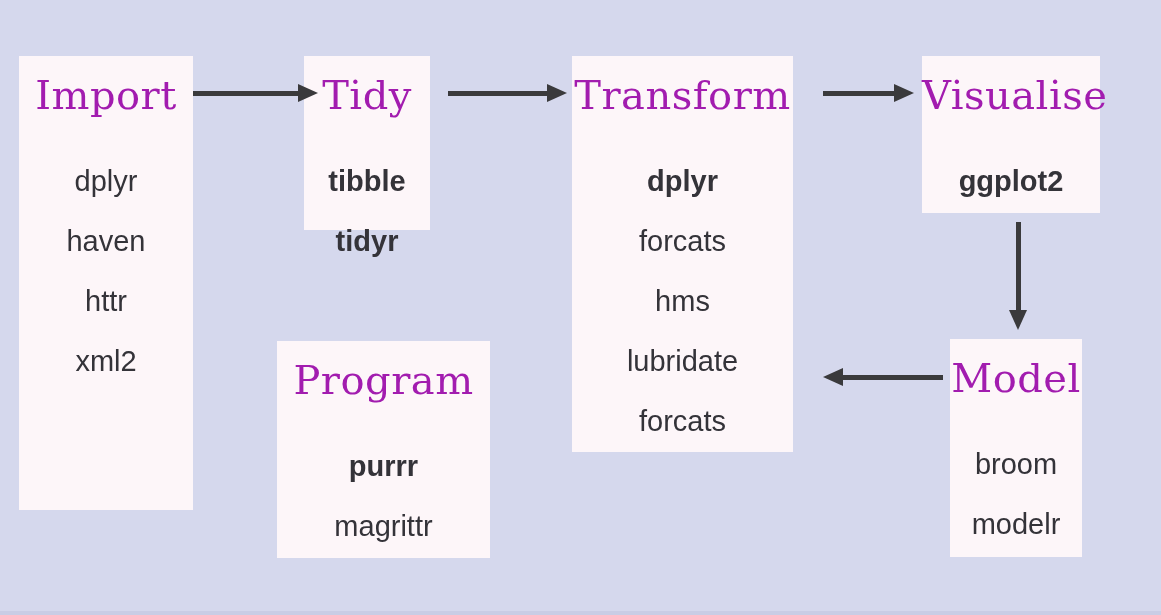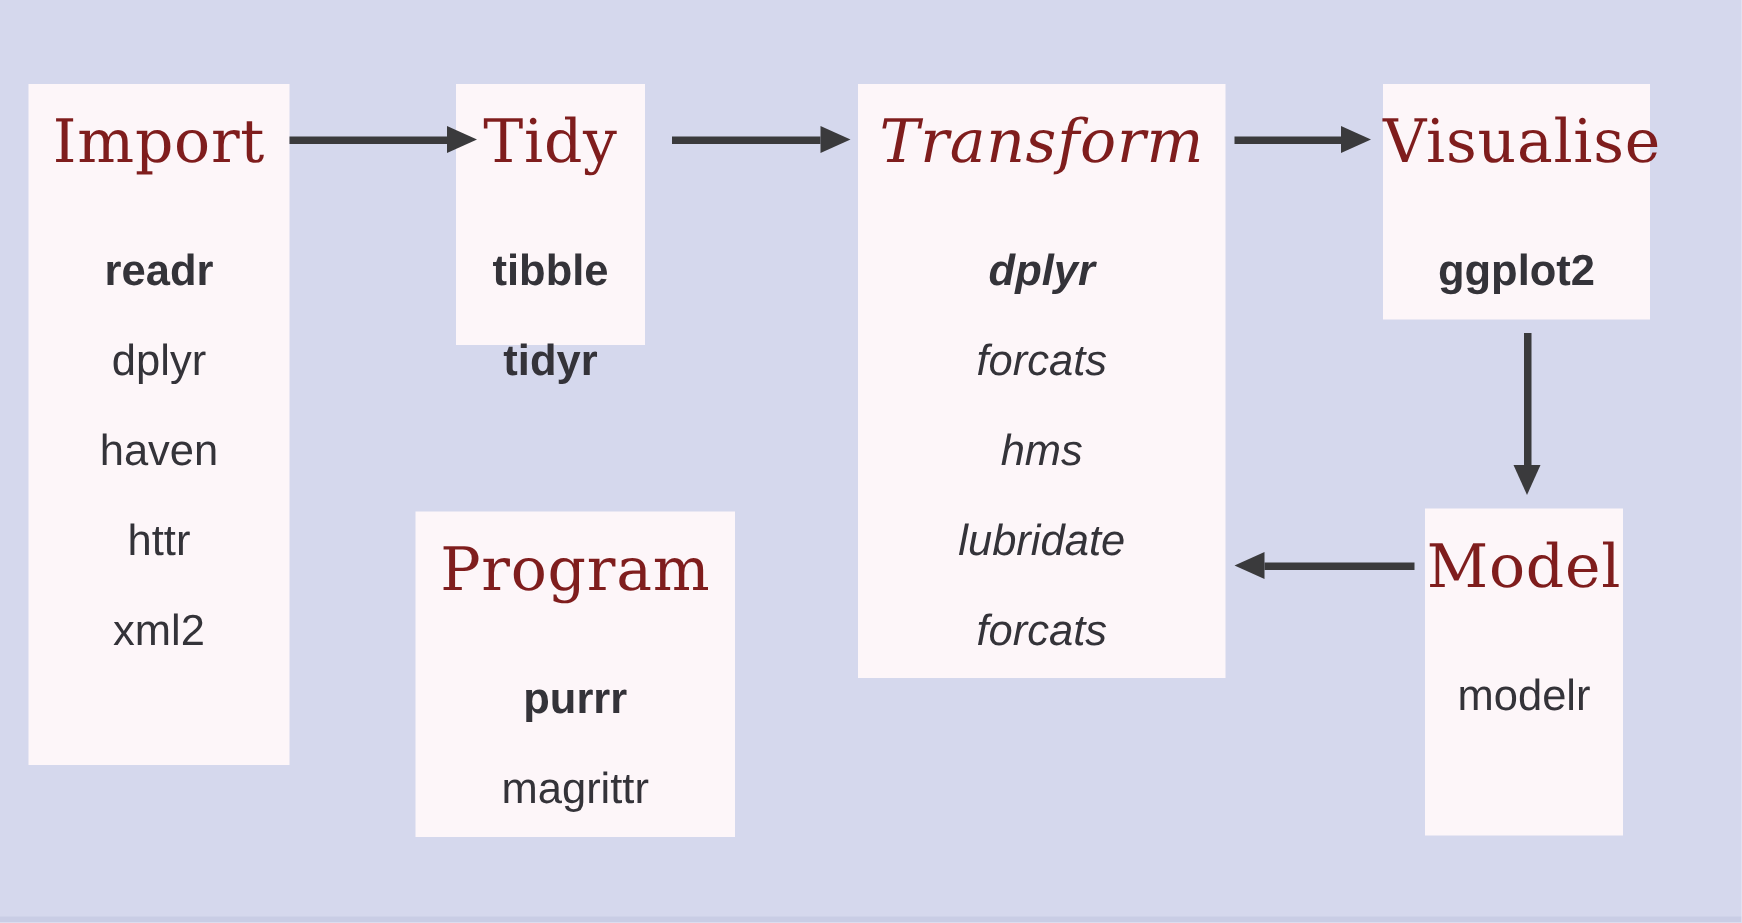--- a/index.html
+++ b/index.html
@@ -21,39 +21,39 @@
     position: absolute;
     background: #fdf6f9;
   }
   .box-title {
     font-family: "DejaVu Serif", "Liberation Serif", serif;
     font-size: 40px;
     line-height: 48px;
     padding-top: 15px;
     margin: 0;
     text-align: center;
-    color: #7f1d1d;
+    color: #a21caf;
     font-weight: normal;
     letter-spacing: 0.5px;
   }
   .pkgs {
     list-style: none;
     margin: 32px 0 0 0;
     padding: 0;
     text-align: center;
     font-size: 29px;
     line-height: 60px;
     color: #343339;
   }
   .pkgs li.bold { font-weight: bold; }
 
   
   .box-import    { left:  19px; top:  56px; width: 174px; height: 454px; }
   .box-tidy      { left: 304px; top:  56px; width: 126px; height: 174px; }
-  .box-transform { left: 572px; top:  56px; width: 245px; height: 396px; font-style: italic; }
+  .box-transform { left: 572px; top:  56px; width: 221px; height: 396px; }
   .box-visualise { left: 922px; top:  56px; width: 178px; height: 157px; }
   .box-program   { left: 277px; top: 341px; width: 213px; height: 217px; }
   .box-model     { left: 950px; top: 339px; width: 132px; height: 218px; }
 
   
   .arrow { position: absolute; }
   .shaft { position: absolute; background: #3a3a3c; }
   .head  { position: absolute; width: 0; height: 0; }
 
   .arrow-1 { left: 193px; top: 84px; width: 125px; height: 18px; }
@@ -87,21 +87,20 @@
   .arrow-5 .shaft { left: 20px; top: 7px; width: 100px; height: 5px; }
 </style>
 </head>
 <body>
 
 <div class="canvas">
 
   <div class="box box-import">
     <h2 class="box-title">Import</h2>
     <ul class="pkgs">
-      <li class="bold">readr</li>
       <li>dplyr</li>
       <li>haven</li>
       <li>httr</li>
       <li>xml2</li>
     </ul>
   </div>
 
   <div class="box box-tidy">
     <h2 class="box-title">Tidy</h2>
     <ul class="pkgs">
@@ -132,20 +131,21 @@
     <h2 class="box-title">Program</h2>
     <ul class="pkgs">
       <li class="bold">purrr</li>
       <li>magrittr</li>
     </ul>
   </div>
 
   <div class="box box-model">
     <h2 class="box-title">Model</h2>
     <ul class="pkgs">
+      <li>broom</li>
       <li>modelr</li>
     </ul>
   </div>
 
   <div class="arrow arrow-1">
     <div class="shaft"></div>
     <div class="head"></div>
   </div>
 
   <div class="arrow arrow-2">

